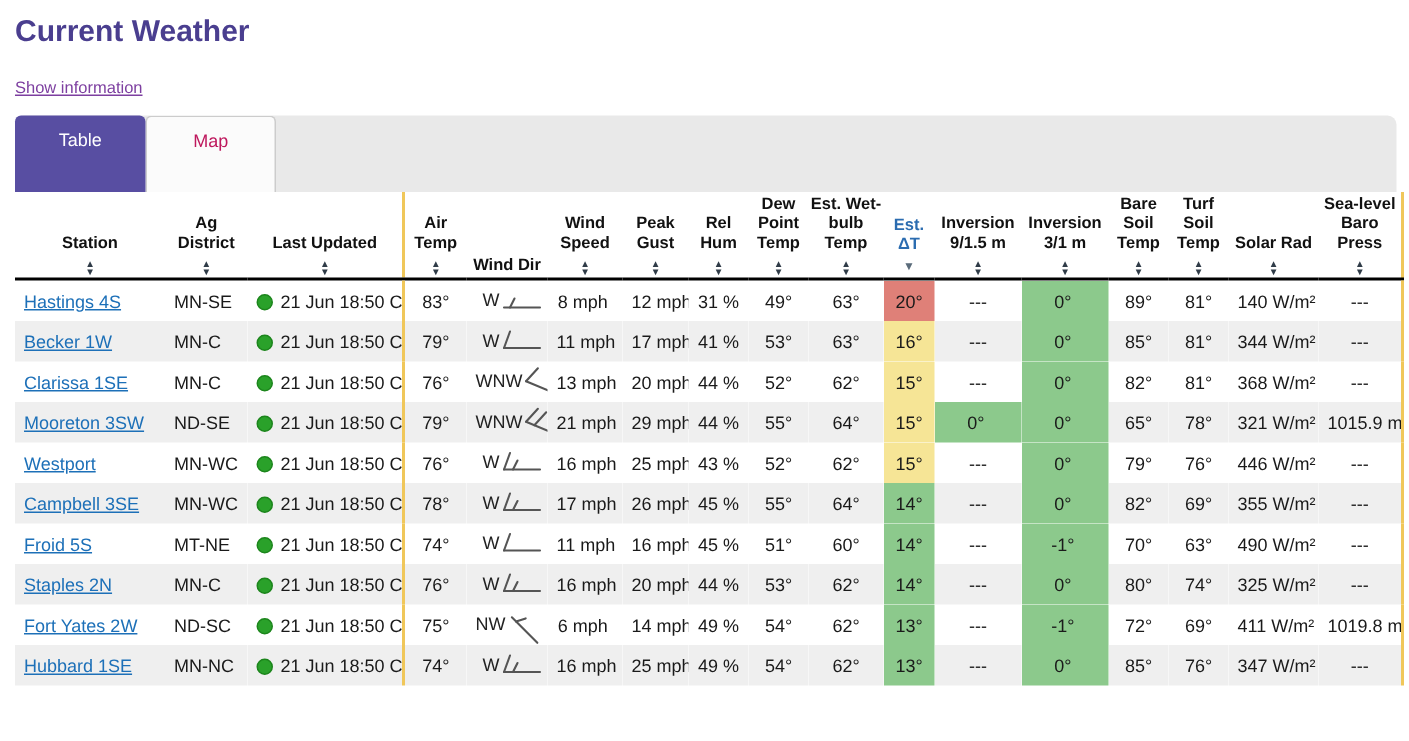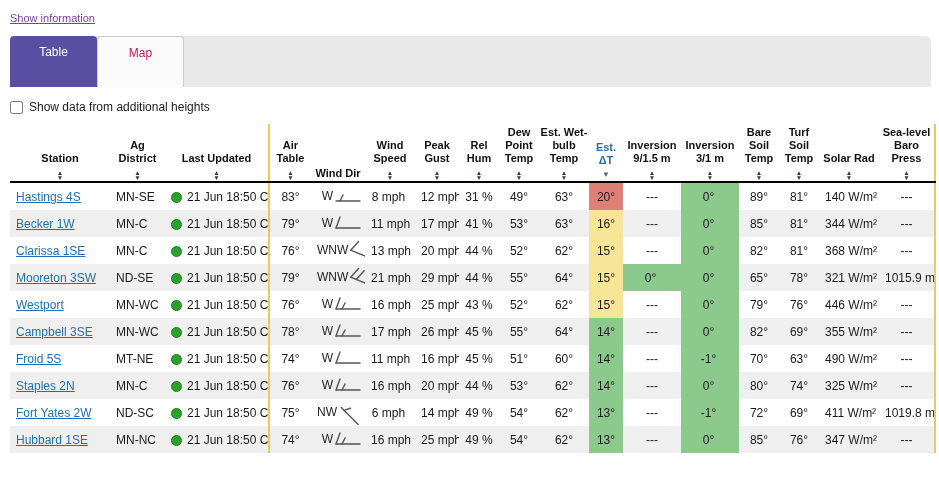--- a/index.html
+++ b/index.html
@@ -36,31 +36,28 @@
   a.station{color:var(--link);text-decoration:underline;cursor:pointer;}
   .dot{display:inline-block;width:11px;height:11px;border-radius:50%;background:var(--dot);border:1px solid #1c851c;vertical-align:-2px;margin-right:5px;}
   td.wind{text-align:right;padding-right:4px;}
   td.wind .dirtxt{vertical-align:3px;margin-right:2px;color:#222;}
   td.wind svg{overflow:visible;vertical-align:-2px;}
 </style>
 </head>
 <body>
 
 <div class="page">
+  <h1>Current Weather</h1>
   <a class="info-link">Show information</a>
 
   <div class="tabstrip">
     <div class="tab active">Table</div>
     <div class="tab inactive">Map</div>
   </div>
 
-  <label class="chk">
-    <input type="checkbox" style="">
-    <span>Show data from additional heights</span>
-  </label>
 
   <table>
     <colgroup id="cols">
         <col style="width:100px">
         <col style="width:55px">
         <col style="width:104px">
         <col style="width:42px">
         <col style="width:54px">
         <col style="width:50px">
         <col style="width:44px">
@@ -82,21 +79,21 @@
               <span>▼</span>
             </span></th>
           <th class=""><div class="">Ag District</div><span class="sort">
               <span>▲</span>
               <span>▼</span>
             </span></th>
           <th class=""><div class="">Last Updated</div><span class="sort">
               <span>▲</span>
               <span>▼</span>
             </span></th>
-          <th class="gb-l "><div class="">Air Table</div><span class="sort">
+          <th class="gb-l "><div class="">Air Temp</div><span class="sort">
               <span>▲</span>
               <span>▼</span>
             </span></th>
           <th class="">
             <div class="">Wind Dir</div>
           </th>
           <th class=""><div class="">Wind Speed</div><span class="sort">
               <span>▲</span>
               <span>▼</span>
             </span></th>

